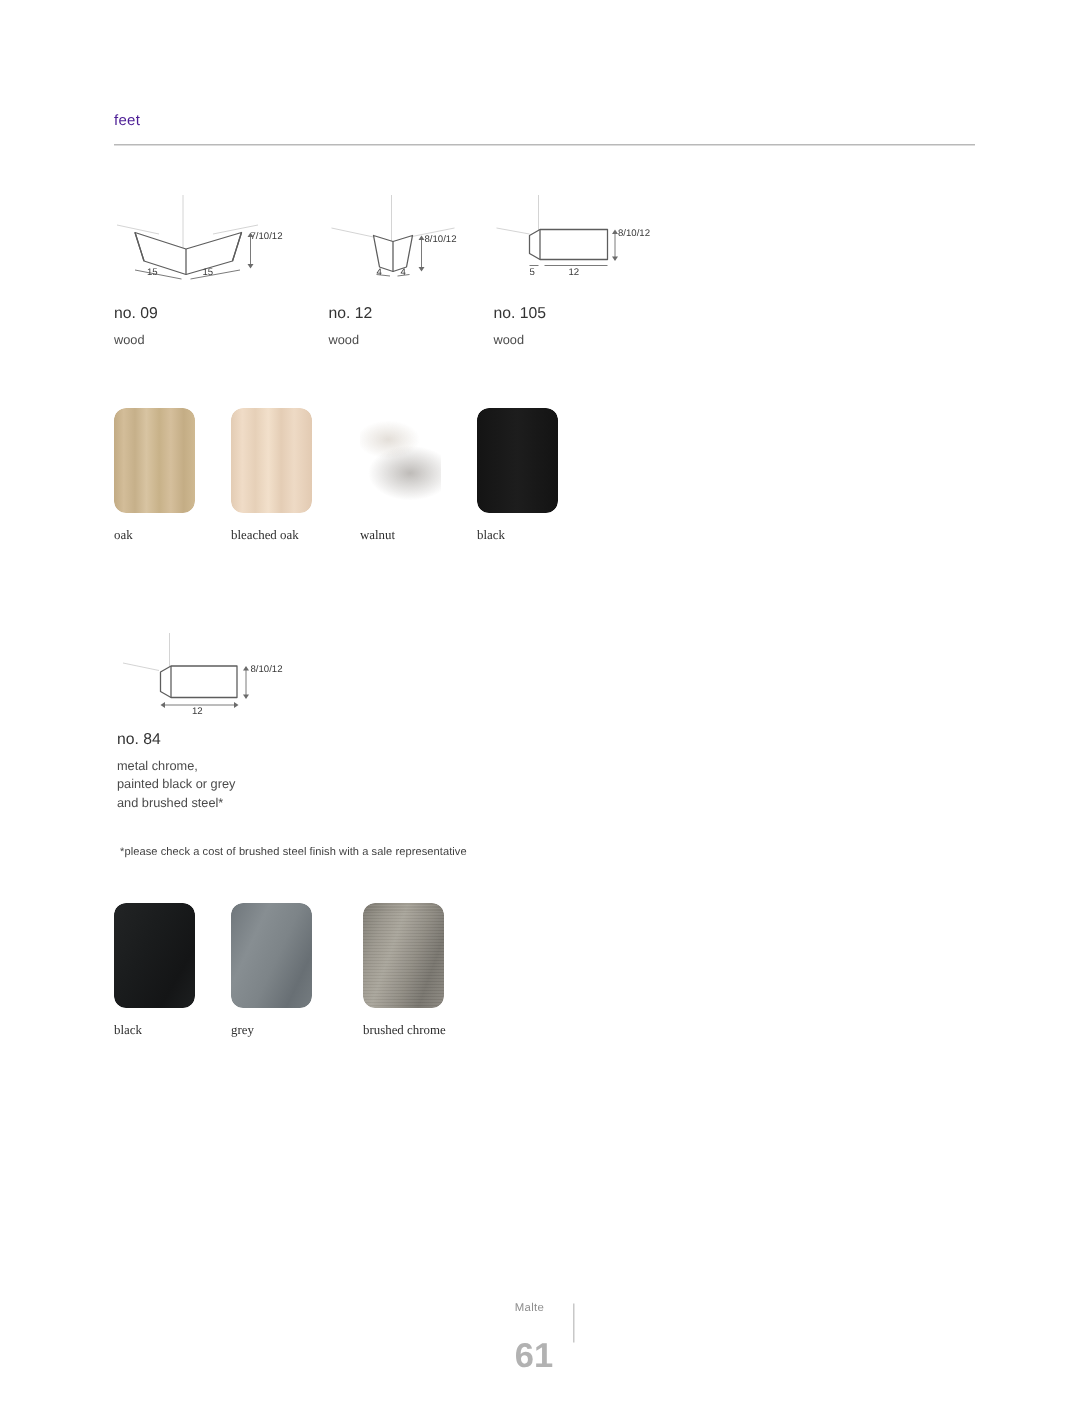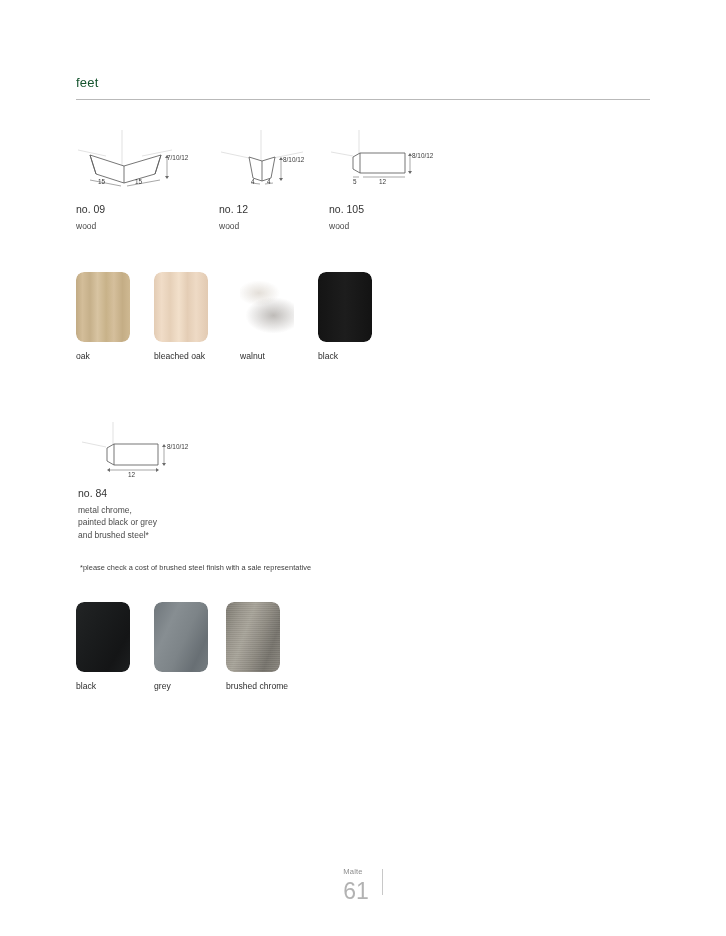--- a/index.html
+++ b/index.html
@@ -22,22 +22,22 @@
   }
 
   
   .header {
     position: absolute;
     left: 76px;
     top: 76px;
     width: 574px;
   }
   .header-title {
-    font-size: 13px;
-    color: #14532d;
+    font-size: 10px;
+    color: #4c1d95;
     letter-spacing: .2px;
     line-height: 1;
   }
   .header-rule {
     margin-top: 10px;
     border-bottom: 1px solid #b9b9b9;
     width: 100%;
   }
   .draw-item {
     position: absolute;
@@ -59,20 +59,21 @@
     margin-top: 2px;
   }
 
   
   .swatch-row {
     position: absolute;
     display: flex;
   }
   .swatch-cell {
     position: relative;
+    font-family: Liberation Serif, serif;
   }
   .swatch {
     width: 54px;
     height: 70px;
     border-radius: 8px;
     position: relative;
     overflow: hidden;
   }
   .swatch-grain {
     position: absolute;
@@ -113,22 +114,22 @@
   .footer-brand {
     font-size: 7.6px;
     color: #8d8d8d;
     letter-spacing: .2px;
     line-height: 1;
   }
   .footer-page {
     font-size: 23px;
     color: #b2b2b2;
     line-height: 1;
-    margin-top: 4px;
-    font-weight: 400;
+    margin-top: 16px;
+    font-weight: 700;
   }
   .footer-bar {
     position: absolute;
     right: 0;
     top: 1px;
     width: 1px;
     height: 26px;
     background: #c8c8c8;
   }
 </style>
@@ -296,21 +297,21 @@
   <div class="footnote">*please check a cost of brushed steel finish with a sale representative</div>
 
   <div class="swatch-row" style="left:76px; top:602px;">
     <div class="swatch-cell" style="width:78px;">
       <div class="swatch">
         <div class="swatch-grain" style="background:
              linear-gradient(120deg, #222425 0%, #1a1c1d 40%, #141516 75%, #1d1f20 100%);"></div>
       </div>
       <div class="swatch-label">black</div>
     </div>
-    <div class="swatch-cell" style="width:72px;">
+    <div class="swatch-cell" style="width:88px;">
       <div class="swatch">
         <div class="swatch-grain" style="background:
              linear-gradient(115deg, #6f767b 0%, #878e92 30%, #7d8488 55%, #686f74 80%, #757c80 100%);"></div>
       </div>
       <div class="swatch-label">grey</div>
     </div>
     <div class="swatch-cell" style="width:100px;">
       <div class="swatch">
         <div class="swatch-grain" style="background:
              linear-gradient(110deg, #7d7a72 0%, #9a968c 22%, #a8a49a 38%, #918d84 58%, #76736c 78%, #8a867e 100%);"></div>

